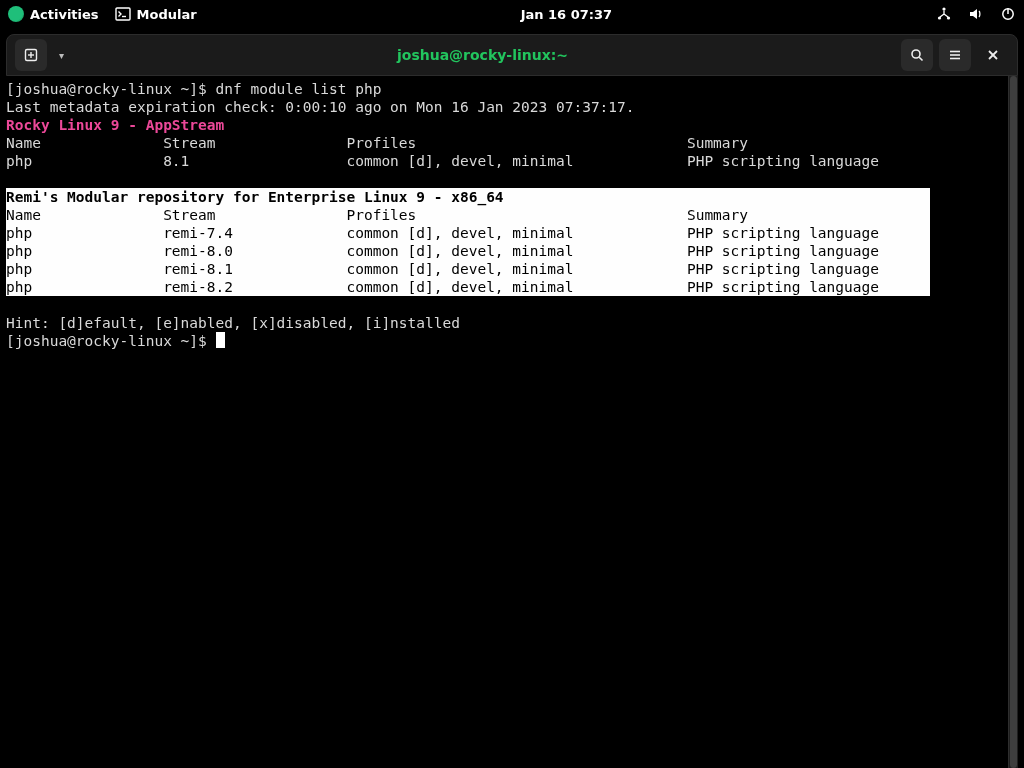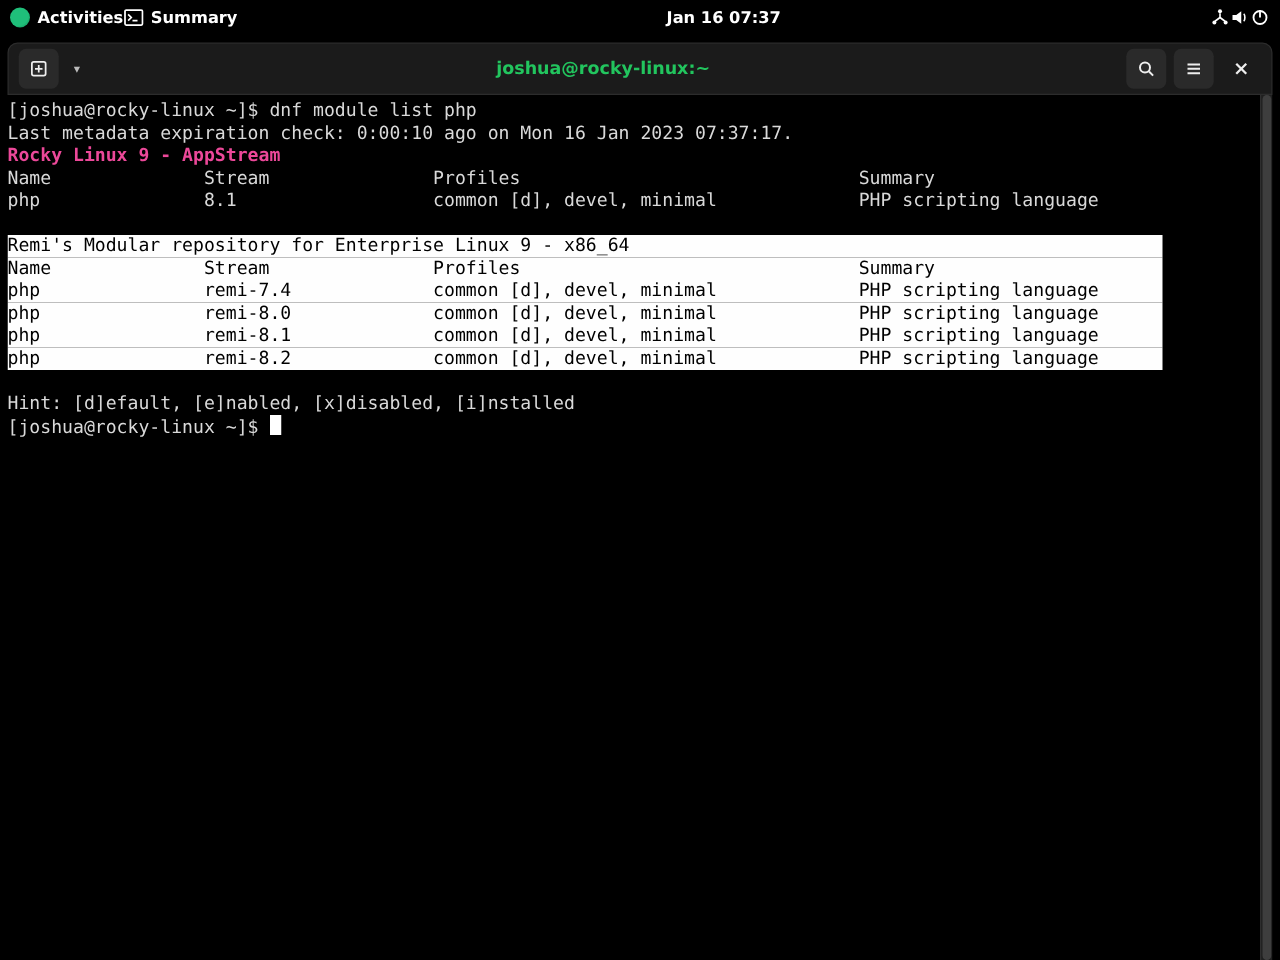--- a/index.html
+++ b/index.html
@@ -16,21 +16,21 @@
   .top-bar {
     height: 28px;
     background: #000;
     display: flex;
     align-items: center;
     justify-content: space-between;
     padding: 0 8px;
     font-size: 13px;
     font-weight: 600;
   }
-  .top-bar .left, .top-bar .right, .top-bar .center { display: flex; align-items: center; }
+  .top-bar .left, .top-bar .right, .top-bar .center { display: flex; align-items: center; gap: 16px; }
   .top-bar .item { display: flex; align-items: center; gap: 6px; }
   .top-bar .icon { width: 16px; height: 16px; display:inline-flex; align-items:center; justify-content:center; }
   .rocky-logo {
     width:16px; height:16px; border-radius:50%;
     background: radial-gradient(circle at 40% 40%, #1fbf7a 0 60%, #0f7a4a 100%);
   }
   .top-bar svg { width:16px; height:16px; fill:#fff; }
   
   .title-bar {
     margin: 6px 6px 0 6px;
@@ -84,21 +84,21 @@
     white-space: pre;
     color:#d9d9d9;
   }
   .bold-line { font-weight:700; color:#ec4899; }
   .hl {
     background:#fefefe;
     color:#000;
     display:block;
     width: 924px;
   }
-  .hl.bold-line { font-weight:400; }
+  .hl.bold-line { font-weight:700; }
   .cursor {
     display:inline-block;
     width: 9px; height: 16px;
     background:#fff;
     vertical-align: -2px;
   }
 </style>
 </head>
 <body>
 
@@ -111,21 +111,21 @@
       <span>Activities</span>
     </div>
     <div class="item">
       <span class="icon">
         <svg viewBox="0 0 16 16">
             <rect x="1" y="2" width="14" height="12" rx="1" fill="none" stroke="#fff" stroke-width="1.4"></rect>
             <path d="M3.5 5.5 L6 8 L3.5 10.5" fill="none" stroke="#fff" stroke-width="1.4"></path>
             <line x1="7" y1="10.5" x2="11" y2="10.5" stroke="#fff" stroke-width="1.4"></line>
           </svg>
       </span>
-      <span>Summary</span>
+      <span>Modular</span>
     </div>
   </div>
   <div class="center">
     <div class="item">
       <span>Jan 16  07:37</span>
     </div>
   </div>
   <div class="right">
     <span class="icon">
       <svg viewBox="0 0 16 16">

